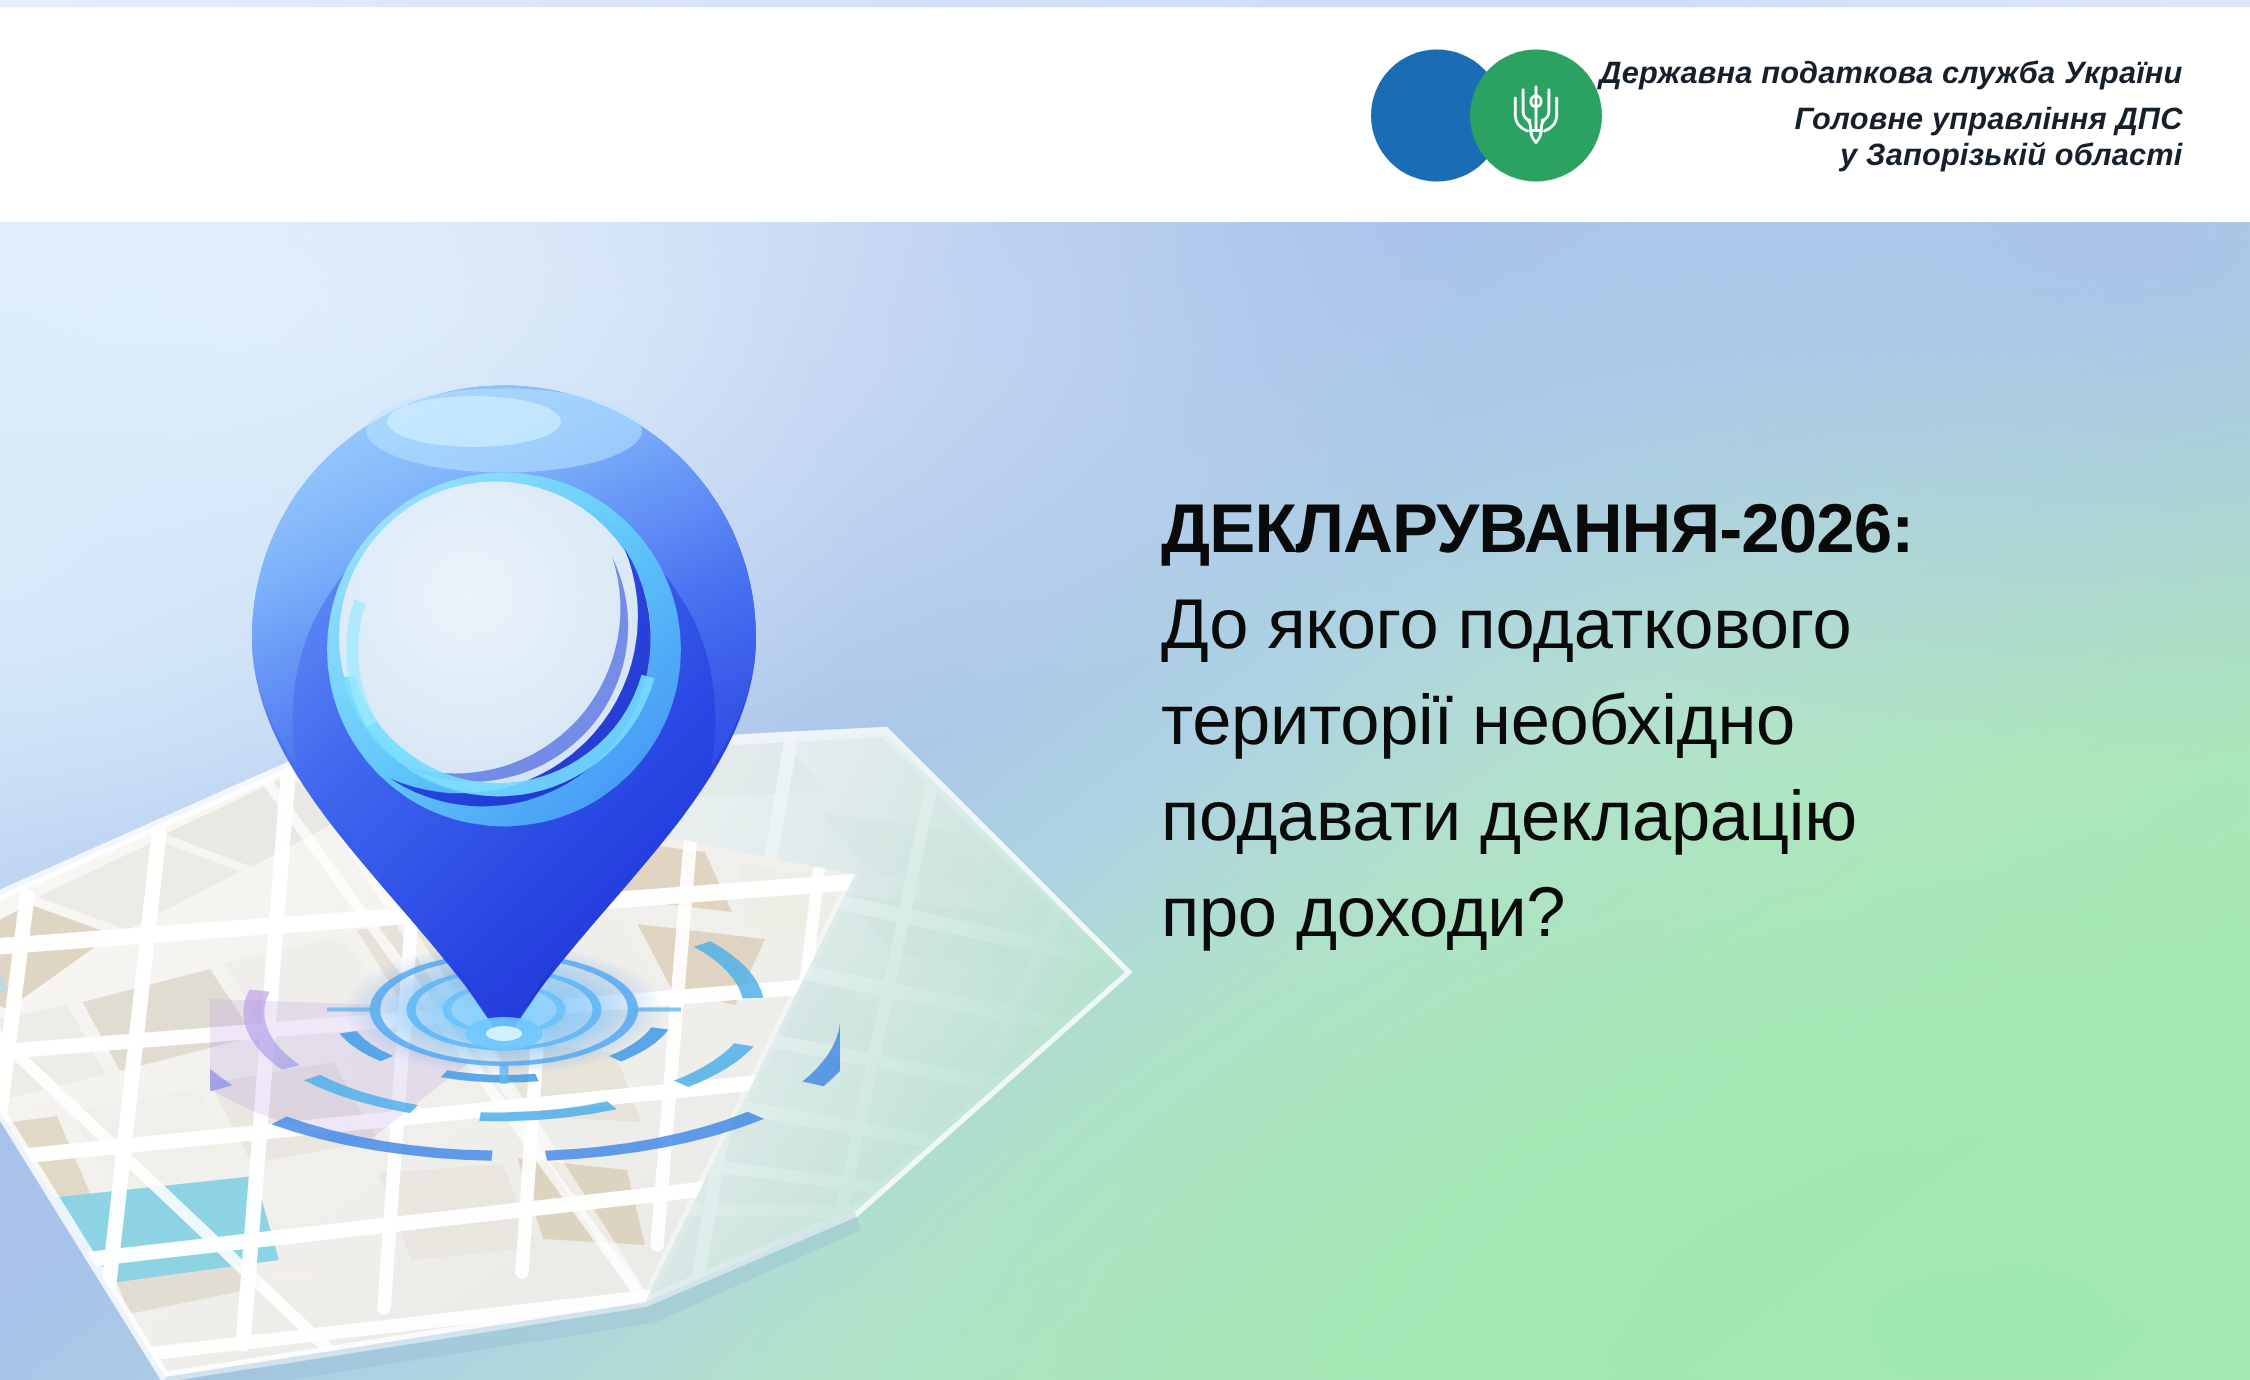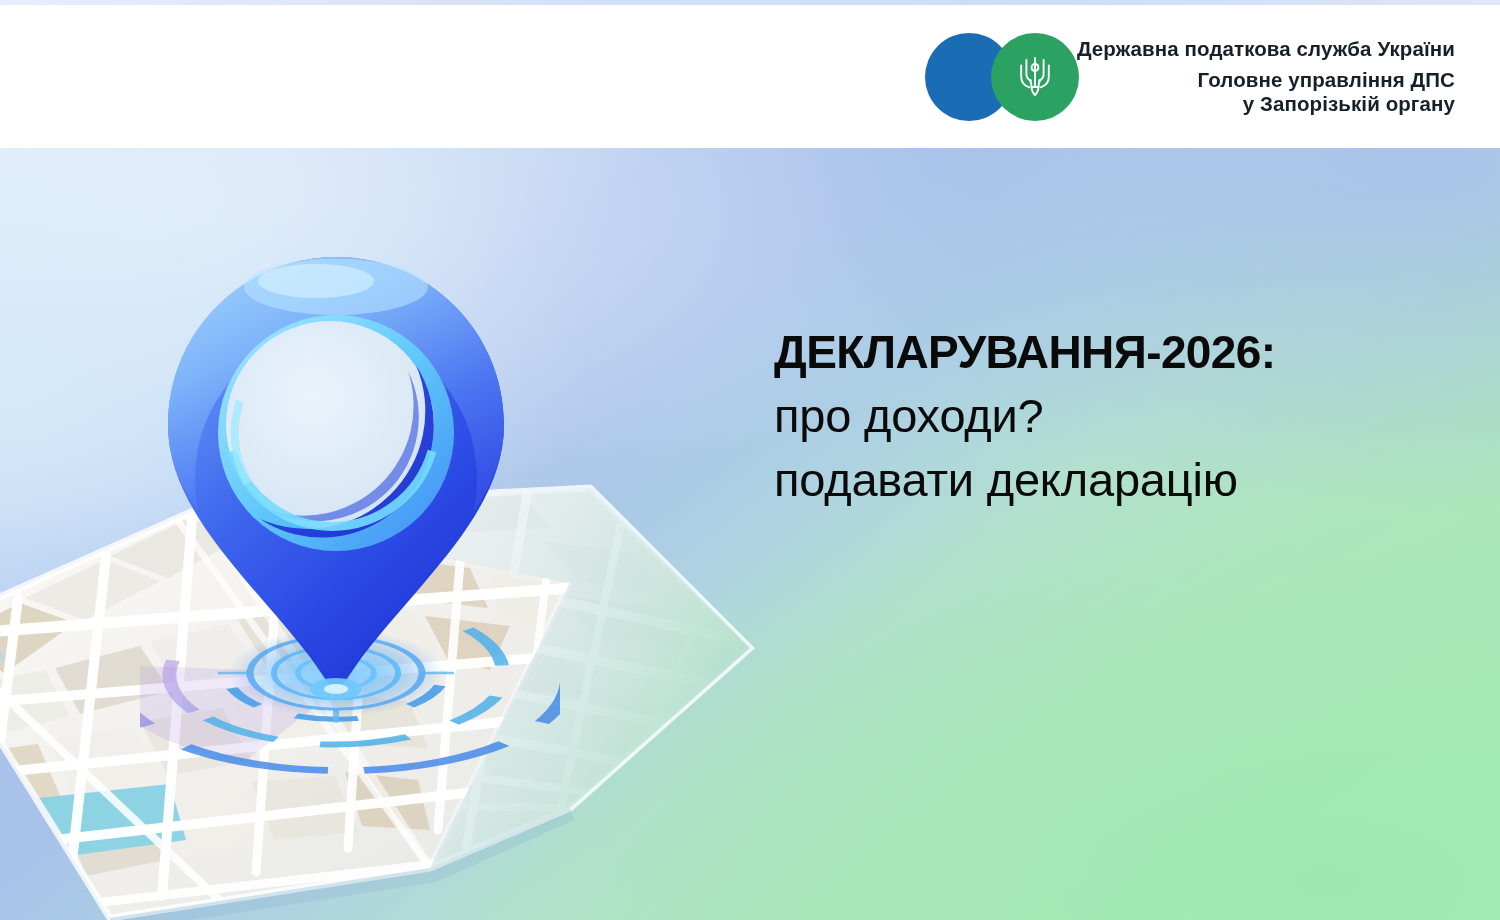--- a/index.html
+++ b/index.html
@@ -23,21 +23,21 @@
     position:absolute; top:0; left:0;
     width:1500px; height:5px;
     background:linear-gradient(90deg,#e7eefc 0%,#d3e0f8 40%,#cddcf7 70%,#dde7fa 100%);
   }
 
   
   .header {
     position:absolute; top:5px; left:0;
     width:1500px; height:143px;
     background:#ffffff;
-    display:flex; align-items:center; justify-content:flex-end;
+    display:flex; align-items:center; justify-content:flex-end;font-style:italic;
   }
   .header-inner {
     display:flex; align-items:center;
     margin-right:45px;
   }
   .logo-mark {
     position:relative;
     width:140px; height:88px;
     flex:0 0 auto;
     margin-right:16px;
@@ -164,21 +164,21 @@
               <path d="M11.6 26.3 c1.3 1.1 1.8 3.2 1.8 5.4 0 3.8 1.6 7.3 3.6 9.3 2 -2 3.6 -5.5 3.6 -9.3 0 -2.2 0.5 -4.3 1.8 -5.4"></path>
               <path d="M13.6 33 h6.8"></path>
             </g>
           </svg>
         </div>
       </div>
 
       <div class="org-text">
         <div class="org-line-1">Державна податкова служба України</div>
         <div class="org-line-2">Головне управління ДПС</div>
-        <div class="org-line-3">у Запорізькій органу</div>
+        <div class="org-line-3">у Запорізькій області</div>
       </div>
 
     </div>
   </div>
 
   <div class="stage">
     <div class="stage-left-wash"></div>
     <div class="stage-blue-wash"></div>
     <div class="stage-green-wash"></div>
 
@@ -445,18 +445,20 @@
                  C 220 418, 206 438, 196 452 Z" fill="#1a2ec9" opacity="0.55"></path>
         <path d="M196 452 C 190 442, 182 430, 170 414 L 196 452 Z" fill="#1626bd" opacity="0.6"></path>
 
         <ellipse cx="196" cy="446" rx="26" ry="11" fill="#6fc8ff" opacity="0.9"></ellipse>
         <ellipse cx="196" cy="446" rx="12" ry="5" fill="#d7f3ff" opacity="0.95"></ellipse>
       </svg>
     </div>
 
     <div class="headline">
       <span class="ln bold">ДЕКЛАРУВАННЯ-2026:</span>
+      <span class="ln">До якого податкового</span>
+      <span class="ln">території необхідно</span>
+      <span class="ln">подавати декларацію</span>
       <span class="ln">про доходи?</span>
-      <span class="ln">подавати декларацію</span>
     </div>
 
   </div>
 </div>
 
 </body></html>

